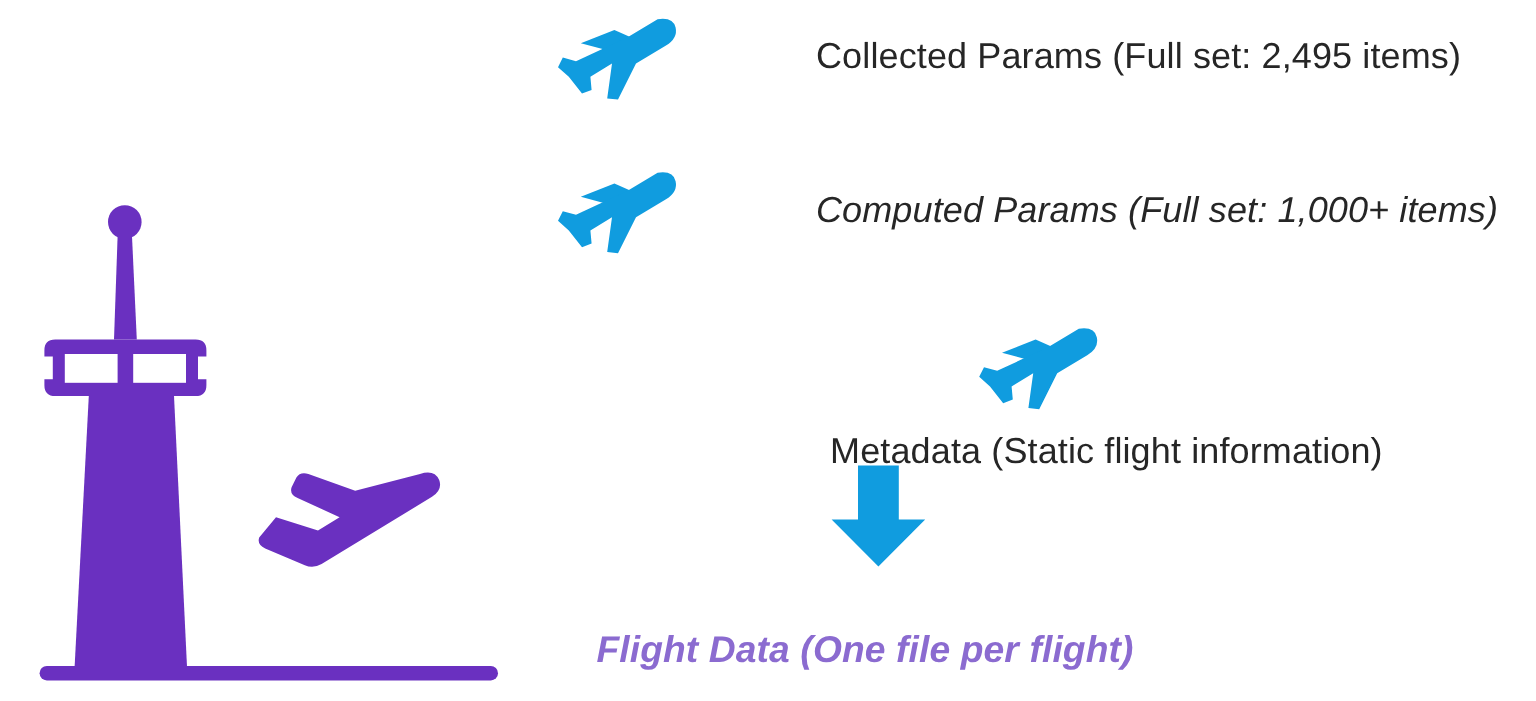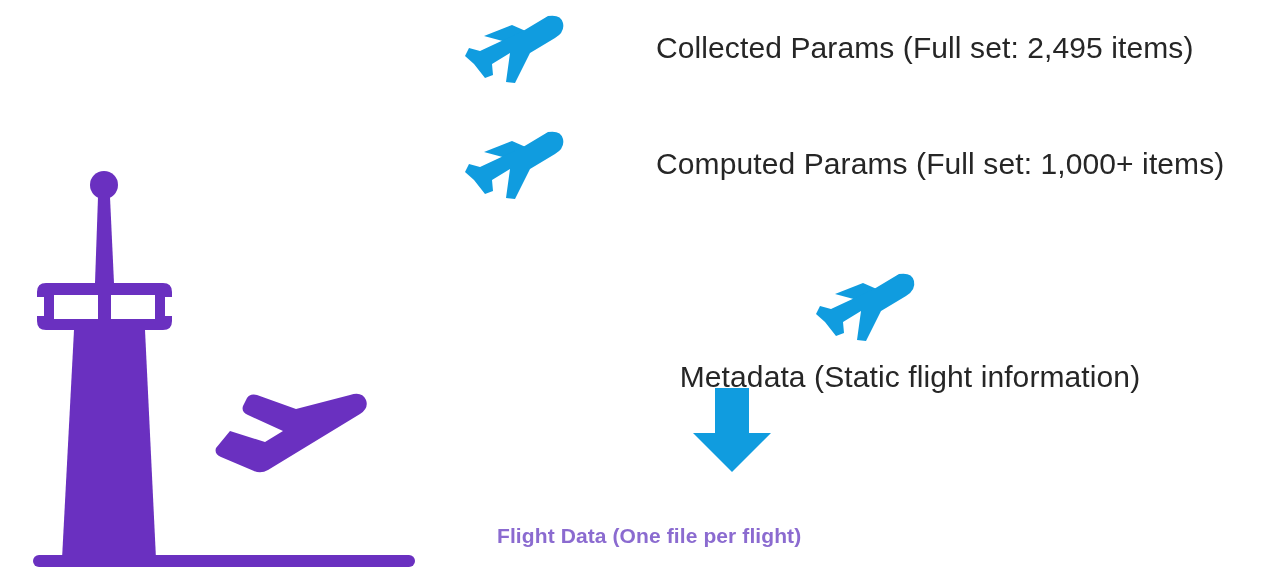--- a/index.html
+++ b/index.html
@@ -31,31 +31,31 @@
   
   .data-row {
     position: absolute;
     left: 462px;
     width: 810px;
     height: 72px;
     display: flex;
     align-items: center;
   }
   #row-0 { top: 12px; }
-  #row-1 { top: 128px; }
+  #row-1 { top: 140px; font-style: italic; }
   #row-2 { top: 252px; flex-direction: column; }
 
   .row-icon {
     width: 108px;
     height: 72px;
     flex: 0 0 108px;
     display: block;
   }
   .row-label {
-    margin-left: 86px;
+    margin-left: 110px;
     font-size: 30px;
     line-height: 1.15;
     color: #262626;
     letter-spacing: 0.1px;
     white-space: nowrap;
   }
 
   
   #flow-arrow {
     position: absolute;
@@ -63,25 +63,26 @@
     top: 384px;
     width: 92px;
     height: 92px;
   }
 
   
   #flight-data-caption {
     position: absolute;
     left: 497px;
     top: 524px;
-    font-size: 21px;
+    font-size: 31px;
     font-weight: bold;
     color: #8b6bd0;
     letter-spacing: 0.1px;
     white-space: nowrap;
+    font-style: italic;
   }
 </style>
 </head>
 <body>
 
 <div id="canvas">
 
   <svg id="tower-illustration" viewBox="0 0 440 434">
 
     <g fill="#6a30c0">

